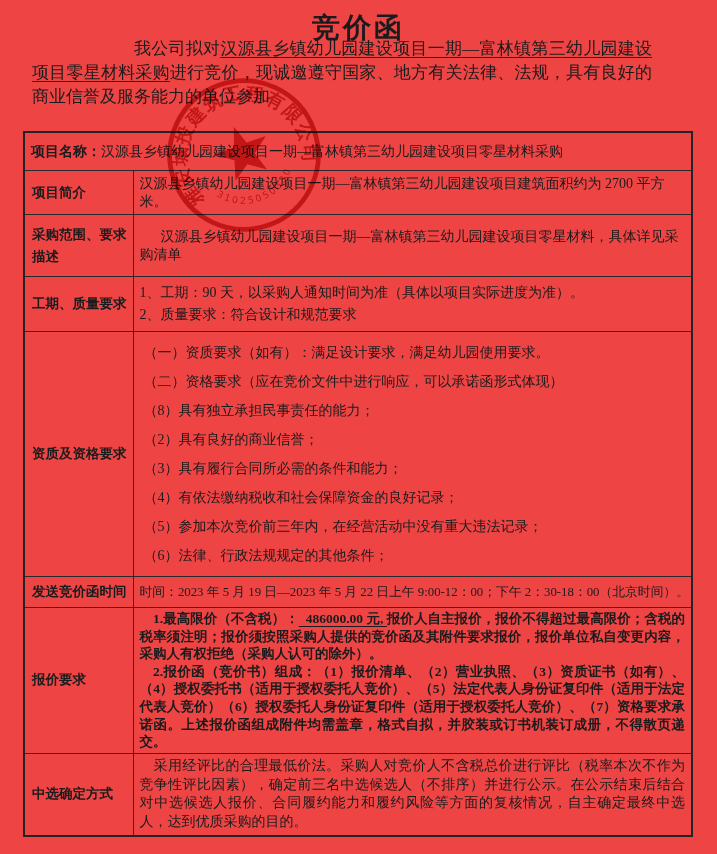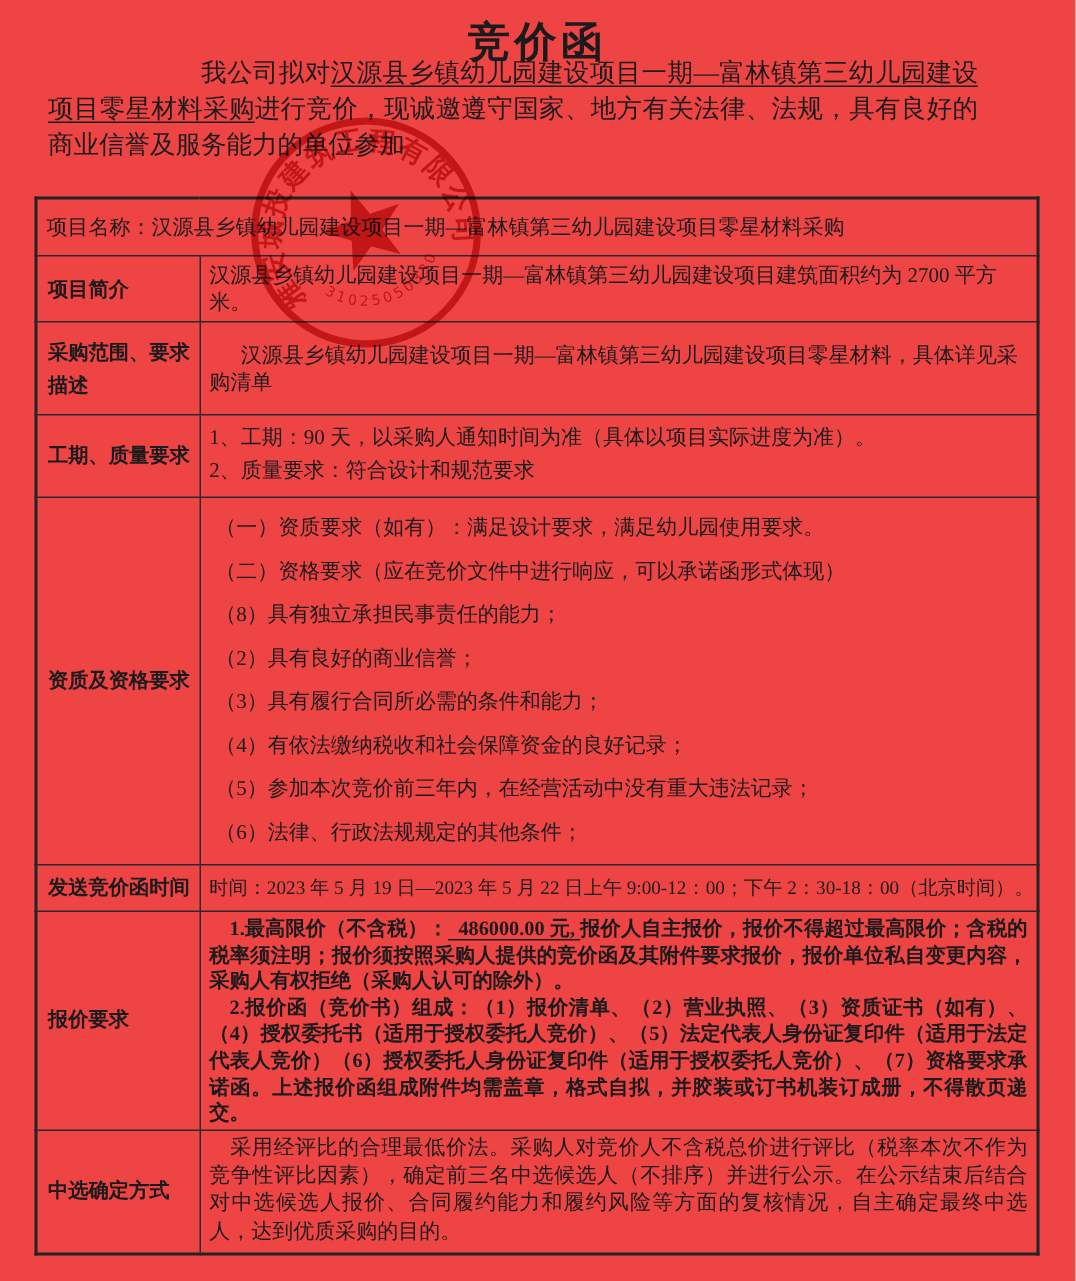--- a/index.html
+++ b/index.html
@@ -29,21 +29,21 @@
   .doc td,.doc th{
     border:1.5px solid #2a2a2e;
     padding:2px 6px;vertical-align:middle;
     overflow:hidden;
   }
   .doc th{
     font-weight:700;text-align:left;font-size:13.5px;
     padding-left:7px;white-space:nowrap;
   }
   .doc th.wrap{white-space:normal;line-height:22px;}
-  .lbl{font-weight:400;}
+  .lbl{font-weight:700;}
   .rh1 td{height:33px;}
   .rh2 td{height:33px;}
   .rh3 td,.rh3 th{height:32px;}
   .rh4 td,.rh4 th{height:39px;}
   .rh5 td,.rh5 th{height:57px;}
   .rh6 td,.rh6 th{height:50px;}
   .rh7 td,.rh7 th{height:240px;}
   .rh8 td,.rh8 th{height:26px;}
   .rh9 td,.rh9 th{height:127px;font-weight:bold;}
   .rh10 td,.rh10 th{height:77px;}

